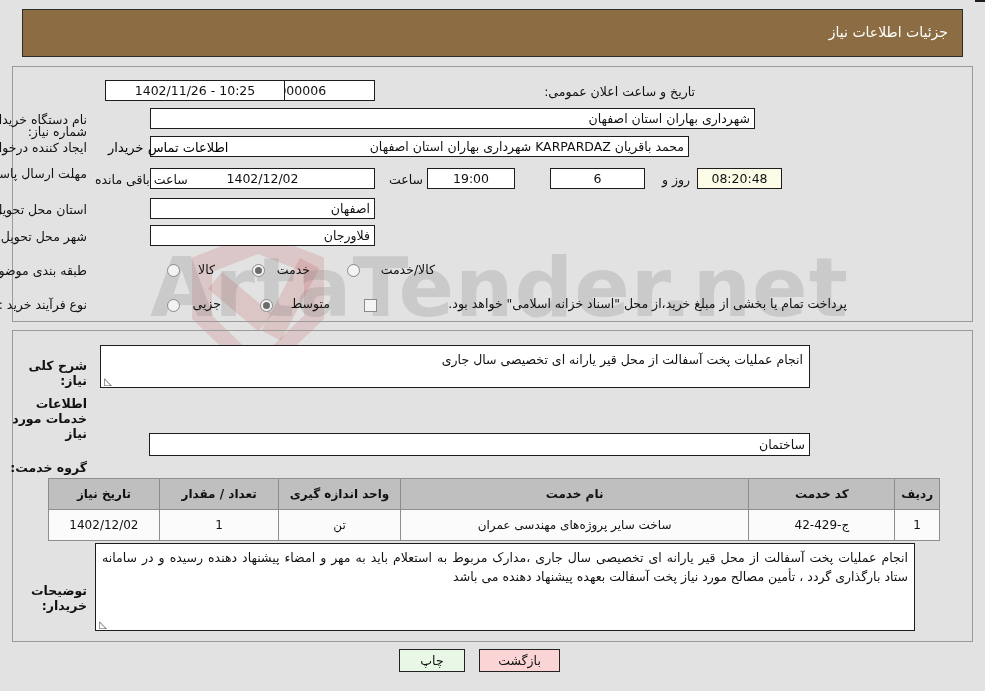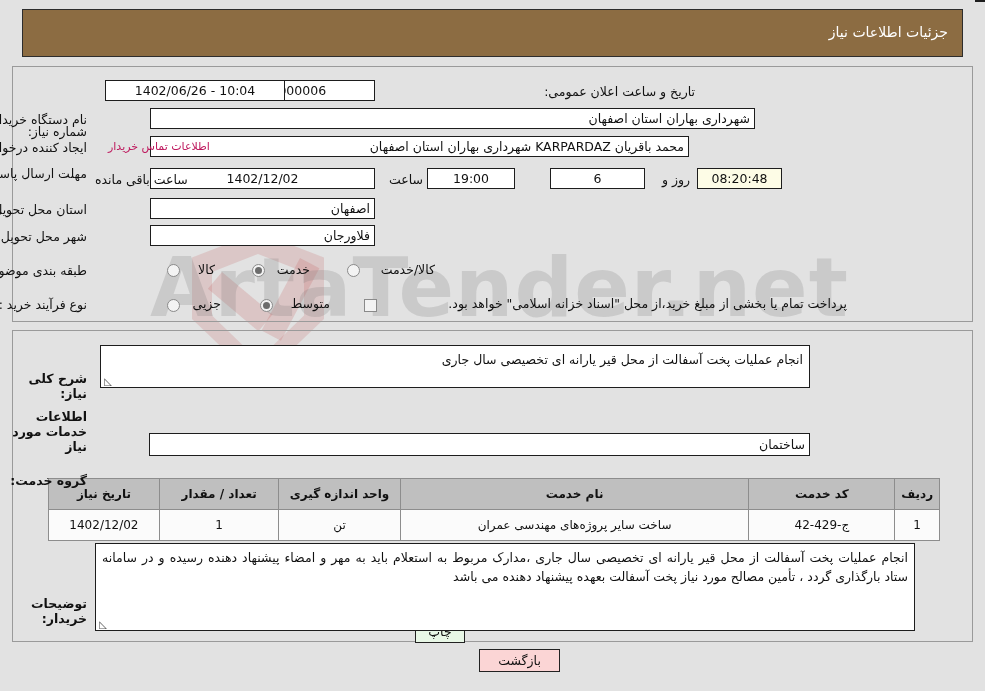--- a/index.html
+++ b/index.html
@@ -87,21 +87,21 @@
     font-family:"DejaVu Sans","Liberation Sans",sans-serif;
     font-size:12.5px;color:#111;
     padding:0 4px;
     display:flex;align-items:center;
     overflow:hidden;white-space:nowrap;
   }
   .fld.center{justify-content:center;}
   .fld.right{justify-content:flex-start;}
   .fld.cream{background:#fdfce6;}
   .link{
-    position:absolute;color:#be185d;font-size:11px;white-space:nowrap;
+    position:absolute;color:#000000;font-size:13px;white-space:nowrap;
     cursor:pointer;
   }
   
   .radio{
     position:absolute;width:13px;height:13px;border-radius:50%;
     border:1px solid #8a8a8a;background:#f3f3f3;box-sizing:border-box;
   }
   .radio.on::after{
     content:"";position:absolute;left:2px;top:2px;width:7px;height:7px;
     border-radius:50%;background:#6c6c6c;
@@ -138,23 +138,23 @@
   }
   
   .btn{
     position:absolute;box-sizing:border-box;
     border:1px solid #222;height:23px;
     font-family:"DejaVu Sans","Liberation Sans",sans-serif;
     font-size:12.5px;color:#111;
     display:flex;align-items:center;justify-content:center;
     cursor:pointer;z-index:10;
   }
-  #btn-print{background:#e8f7e6;right:520px;top:620px;width:50px;}
+  #btn-print{background:#e8f7e6;right:520px;top:649px;width:66px;}
   #btn-back{background:#fbd5d5;right:425px;top:649px;width:81px;}
-  .hdr-sub{position:absolute;font-weight:bold;font-size:12.5px;color:#111;margin-top:13px;}
+  .hdr-sub{position:absolute;font-weight:bold;font-size:12.5px;color:#111;}
 </style>
 </head>
 <body>
 
 <div id="watermark">
   <div class="wm-shield"></div>
   <div class="wm-shield-inner"></div>
   <div class="wm-tick"></div>
   <div class="wm-tick2"></div>
   <div class="wm-text">ArtaTender.net</div>
@@ -184,21 +184,21 @@
 <div class="fld center" style="right:883px;top:80px;width:0;height:0;border:0;"></div>
 <div class="fld center" id="announce-box" style="right:600px;top:80px;width:0;height:0;border:0;"></div>
 <div class="fld center" style="right:685px;top:80px;width:0;height:0;border:0;"></div>
 <div class="fld center" style="right:null;top:null;width:0;height:0;border:0;"></div>
 <div class="fld center" style="right:0;top:0;width:0;height:0;border:0;"></div>
 <div class="fld center" style="right:0;top:0;width:0;height:0;border:0;"></div>
 
 <div class="fld center" style="right:686px;top:80px;width:0;height:0;border:0;"></div>
 <div class="fld center" style="right:0;top:0;width:0;height:0;border:0;"></div>
 <div class="fld center" style="right:0;top:0;width:0;height:0;border:0;"></div>
-<div class="fld center" style="left:105px;top:80px;width:180px;height:21px;z-index:11;">10:04 - 1402/06/26</div>
+<div class="fld center" style="left:105px;top:80px;width:180px;height:21px;z-index:11;">10:25 - 1402/11/26</div>
 
 <div class="lbl" style="right:898px;top:112px;z-index:11;">نام دستگاه خریدار:</div>
 <div class="fld right" style="right:230px;top:108px;width:605px;height:21px;z-index:11;text-align:right;">شهرداری بهاران استان اصفهان</div>
 
 <div class="lbl" style="right:898px;top:140px;z-index:11;">ایجاد کننده درخواست:</div>
 <div class="fld right" style="right:296px;top:136px;width:539px;height:21px;z-index:11;">محمد باقریان KARPARDAZ شهرداری بهاران استان اصفهان</div>
 
 <div class="link" style="left:108px;top:140px;z-index:11;">اطلاعات تماس خریدار</div>
 
 <div class="lbl" style="right:898px;top:166px;z-index:11;">مهلت ارسال پاسخ: تا تاریخ:</div>

